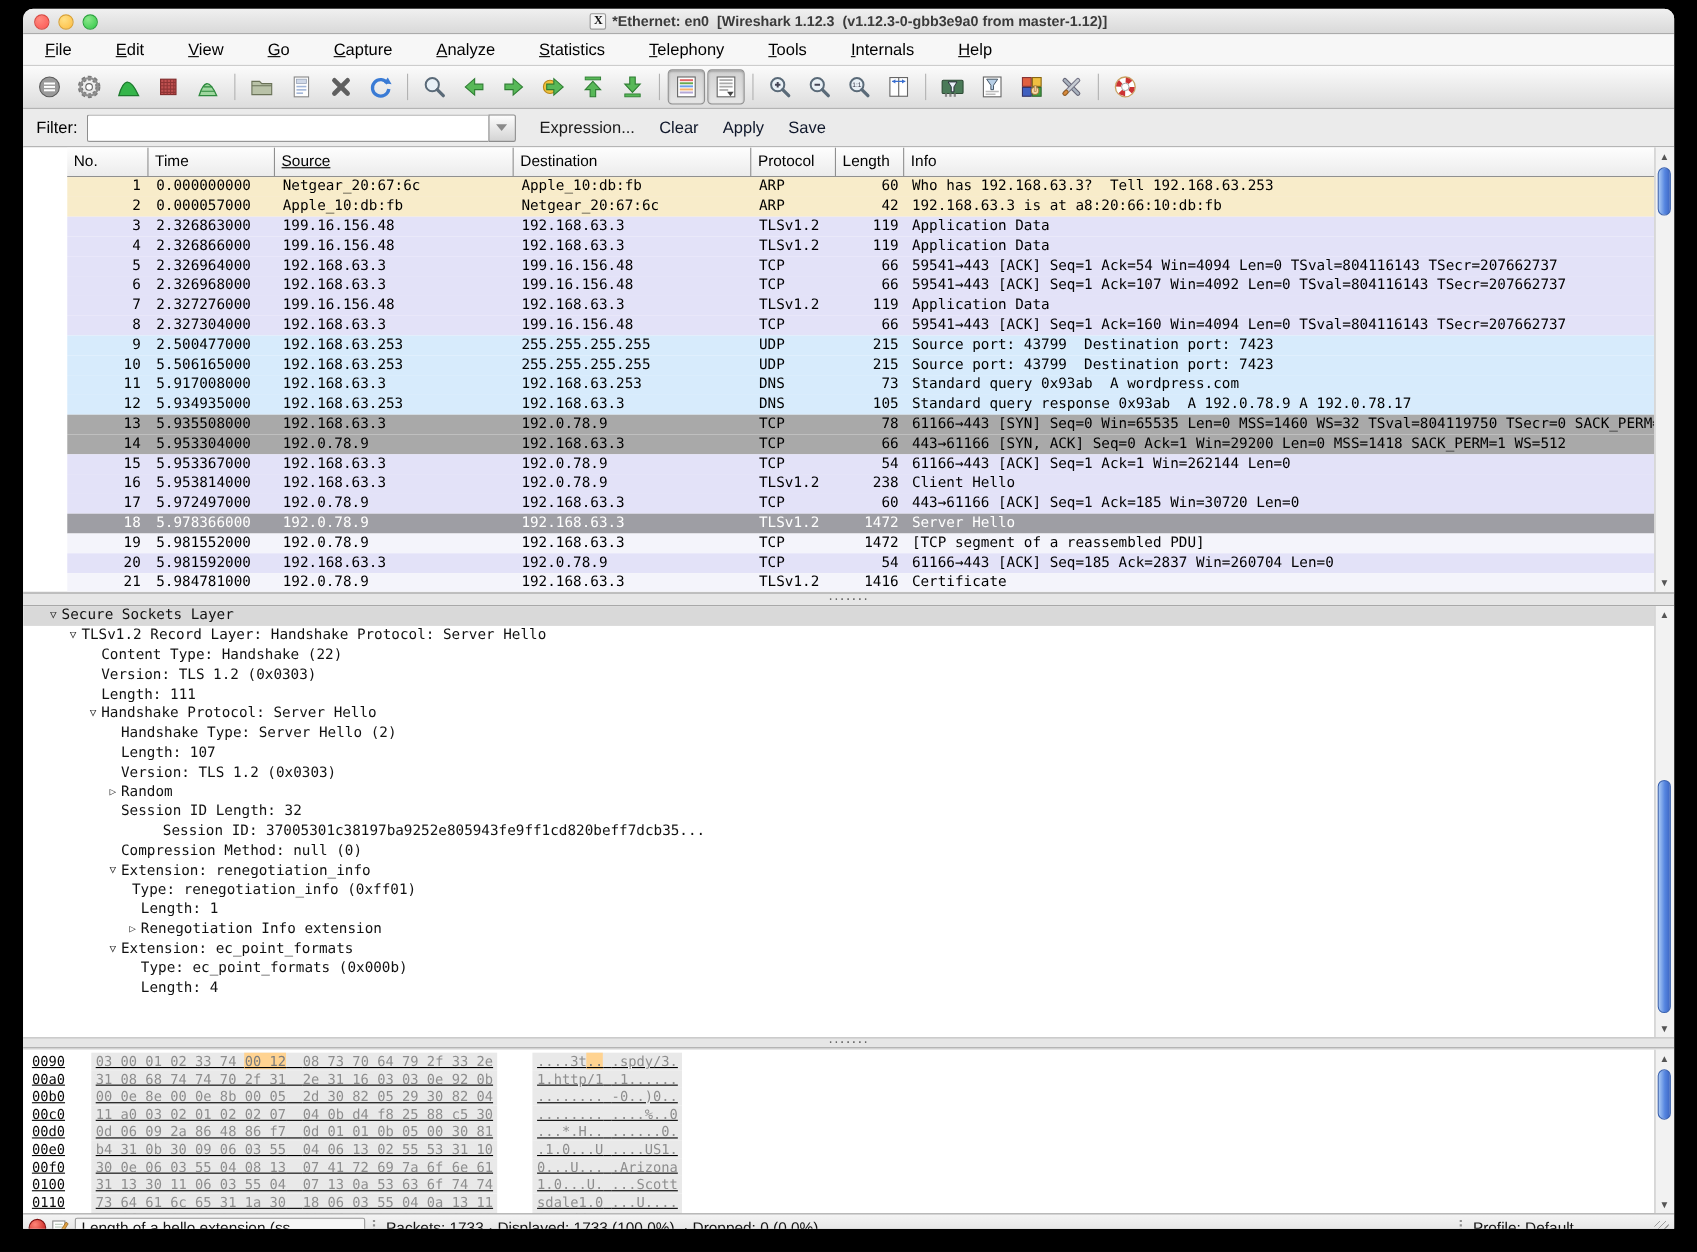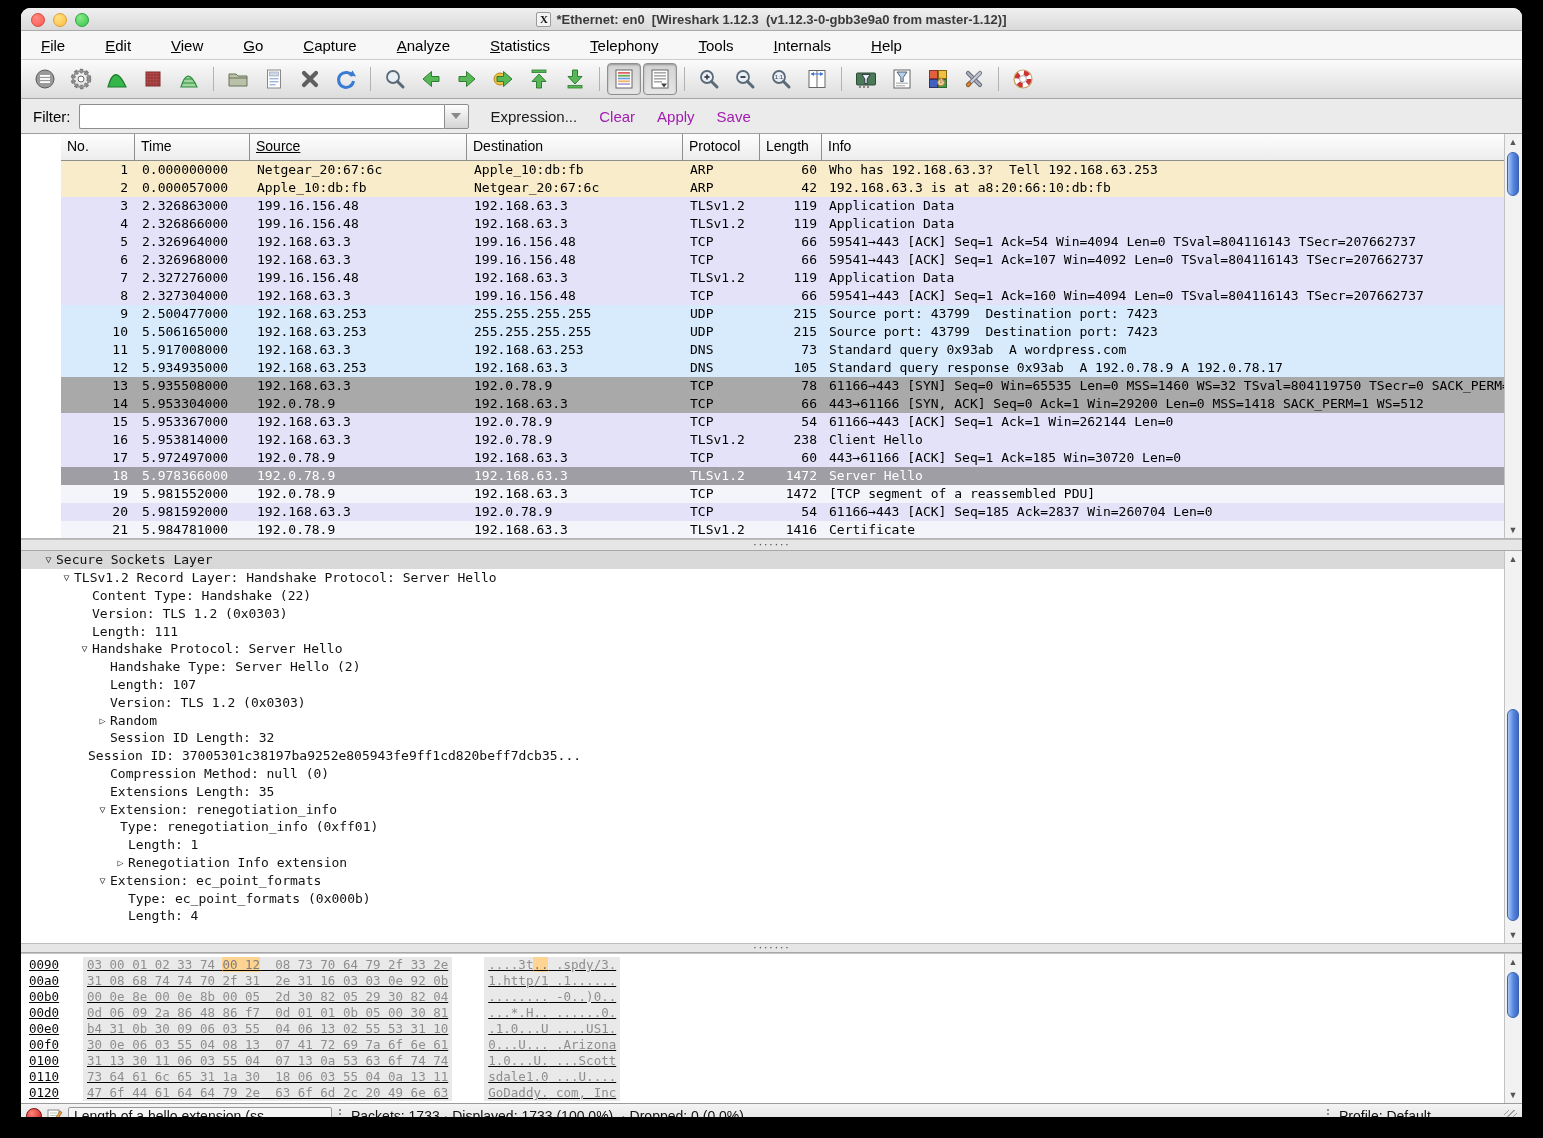--- a/index.html
+++ b/index.html
@@ -33,21 +33,21 @@
   .filterbar{height:34px;background:#ebebeb;border-bottom:1px solid #9f9f9f;display:flex;align-items:center;
     padding:0 12px;font-size:15px;flex:0 0 auto;}
   .filter-label{margin-right:8px;}
   .filter-combo{display:flex;height:25px;}
   .filter-input{width:352px;height:23px;border:1px solid #8d8d8d;border-right:none;background:#fff;
     font-size:14px;padding:0 6px;outline:none;border-radius:2px 0 0 2px;}
   .combo-btn{width:25px;height:25px;box-sizing:border-box;border:1px solid #8d8d8d;border-radius:0 2px 2px 0;
     background:linear-gradient(#fdfdfd,#d4d4d4);display:flex;align-items:center;justify-content:center;}
   .combo-arrow{width:0;height:0;border-left:5px solid transparent;border-right:5px solid transparent;border-top:6px solid #8a8a8a;}
   .fbtn{margin-left:22px;color:#1a1a1a;}
-  .fbtn.disabled{color:#a21caf;}
+  .fbtn.disabled{color:#0f172a;}
   
   .plist{display:flex;flex:0 0 auto;height:404px;border-bottom:1px solid #b5b5b5;background:#fff;}
   .plist-main{flex:1;display:flex;flex-direction:column;overflow:hidden;margin-left:40px;}
   .plist-header{height:26px;display:flex;background:linear-gradient(#fefefe,#ececec);border-bottom:1px solid #909090;
     font-size:14px;color:#000;flex:0 0 auto;}
   .hcell{box-sizing:border-box;border-right:1px solid #8f8f8f;padding:4px 6px 0 6px;white-space:nowrap;overflow:hidden;}
   .hcell.last{flex:1;border-right:none;}
   .plist-body{flex:1;font-family:"DejaVu Sans Mono",monospace;font-size:13px;overflow:hidden;}
   .prow{display:flex;height:18px;line-height:18px;white-space:pre;}
   .c{box-sizing:border-box;overflow:hidden;flex:0 0 auto;}
@@ -385,23 +385,22 @@
           <div class="tree-line" style="padding-left: 38px;"><span class="tw">▽</span><span>TLSv1.2 Record Layer: Handshake Protocol: Server Hello</span></div>
           <div class="tree-line" style="padding-left: 56px;"><span class="tw"></span><span>Content Type: Handshake (22)</span></div>
           <div class="tree-line" style="padding-left: 56px;"><span class="tw"></span><span>Version: TLS 1.2 (0x0303)</span></div>
           <div class="tree-line" style="padding-left: 56px;"><span class="tw"></span><span>Length: 111</span></div>
           <div class="tree-line" style="padding-left: 56px;"><span class="tw">▽</span><span>Handshake Protocol: Server Hello</span></div>
           <div class="tree-line" style="padding-left: 74px;"><span class="tw"></span><span>Handshake Type: Server Hello (2)</span></div>
           <div class="tree-line" style="padding-left: 74px;"><span class="tw"></span><span>Length: 107</span></div>
           <div class="tree-line" style="padding-left: 74px;"><span class="tw"></span><span>Version: TLS 1.2 (0x0303)</span></div>
           <div class="tree-line" style="padding-left: 74px;"><span class="tw">▷</span><span>Random</span></div>
           <div class="tree-line" style="padding-left: 74px;"><span class="tw"></span><span>Session ID Length: 32</span></div>
-          <div class="tree-line" style="padding-left: 52px;"><span class="tw"></span><span>Session ID: 37005301c38197ba9252e805943fe9ff1cd820beff7dcb35...</span></div>
+          <div class="tree-line" style="padding-left: 112px;"><span class="tw"></span><span>Session ID: 37005301c38197ba9252e805943fe9ff1cd820beff7dcb35...</span></div>
           <div class="tree-line" style="padding-left: 74px;"><span class="tw"></span><span>Compression Method: null (0)</span></div>
-          <div class="tree-line" style="padding-left: 74px;"><span class="tw"></span><span>Extensions Length: 35</span></div>
           <div class="tree-line" style="padding-left: 74px;"><span class="tw">▽</span><span>Extension: renegotiation_info</span></div>
           <div class="tree-line" style="padding-left: 84px;"><span class="tw"></span><span>Type: renegotiation_info (0xff01)</span></div>
           <div class="tree-line" style="padding-left: 92px;"><span class="tw"></span><span>Length: 1</span></div>
           <div class="tree-line" style="padding-left: 92px;"><span class="tw">▷</span><span>Renegotiation Info extension</span></div>
           <div class="tree-line" style="padding-left: 74px;"><span class="tw">▽</span><span>Extension: ec_point_formats</span></div>
           <div class="tree-line" style="padding-left: 92px;"><span class="tw"></span><span>Type: ec_point_formats (0x000b)</span></div>
           <div class="tree-line" style="padding-left: 92px;"><span class="tw"></span><span>Length: 4</span></div>
         </div>
       <div class="vscroll">
         <div class="sarrow up">▲</div>
@@ -412,20 +411,21 @@
 
     <div class="splitter" style="height:8px;">
       <span class="split-dots">·······</span>
     </div>
 
     <div class="hex">
       <div class="hex-main">
           <div class="hex-row"><span class="off">0090</span><span class="hxb"><span>03 00 01 02 33 74 </span><span class="hl">00 12</span>  <span>08 73 70 64 79 2f 33 2e</span></span><span class="asb"><span>....3t</span><span class="hl">..</span> <span>.spdy/3.</span></span></div>
           <div class="hex-row"><span class="off">00a0</span><span class="hxb"><span>31 08 68 74 74 70 2f 31</span>  <span>2e 31 16 03 03 0e 92 0b</span></span><span class="asb"><span>1.http/1</span> <span>.1......</span></span></div>
           <div class="hex-row"><span class="off">00b0</span><span class="hxb"><span>00 0e 8e 00 0e 8b 00 05</span>  <span>2d 30 82 05 29 30 82 04</span></span><span class="asb"><span>........</span> <span>-0..)0..</span></span></div>
+          <div class="hex-row"><span class="off">00c0</span><span class="hxb"><span>11 a0 03 02 01 02 02 07</span>  <span>04 0b d4 f8 25 88 c5 30</span></span><span class="asb"><span>........</span> <span>....%..0</span></span></div>
           <div class="hex-row"><span class="off">00d0</span><span class="hxb"><span>0d 06 09 2a 86 48 86 f7</span>  <span>0d 01 01 0b 05 00 30 81</span></span><span class="asb"><span>...*.H..</span> <span>......0.</span></span></div>
           <div class="hex-row"><span class="off">00e0</span><span class="hxb"><span>b4 31 0b 30 09 06 03 55</span>  <span>04 06 13 02 55 53 31 10</span></span><span class="asb"><span>.1.0...U</span> <span>....US1.</span></span></div>
           <div class="hex-row"><span class="off">00f0</span><span class="hxb"><span>30 0e 06 03 55 04 08 13</span>  <span>07 41 72 69 7a 6f 6e 61</span></span><span class="asb"><span>0...U...</span> <span>.Arizona</span></span></div>
           <div class="hex-row"><span class="off">0100</span><span class="hxb"><span>31 13 30 11 06 03 55 04</span>  <span>07 13 0a 53 63 6f 74 74</span></span><span class="asb"><span>1.0...U.</span> <span>...Scott</span></span></div>
           <div class="hex-row"><span class="off">0110</span><span class="hxb"><span>73 64 61 6c 65 31 1a 30</span>  <span>18 06 03 55 04 0a 13 11</span></span><span class="asb"><span>sdale1.0</span> <span>...U....</span></span></div>
           <div class="hex-row"><span class="off">0120</span><span class="hxb"><span>47 6f 44 61 64 64 79 2e</span>  <span>63 6f 6d 2c 20 49 6e 63</span></span><span class="asb"><span>GoDaddy.</span> <span>com, Inc</span></span></div>
         </div>
       <div class="vscroll">
         <div class="sarrow up">▲</div>
         <div class="sthumb" style="top:18px;height:46px;"></div>

